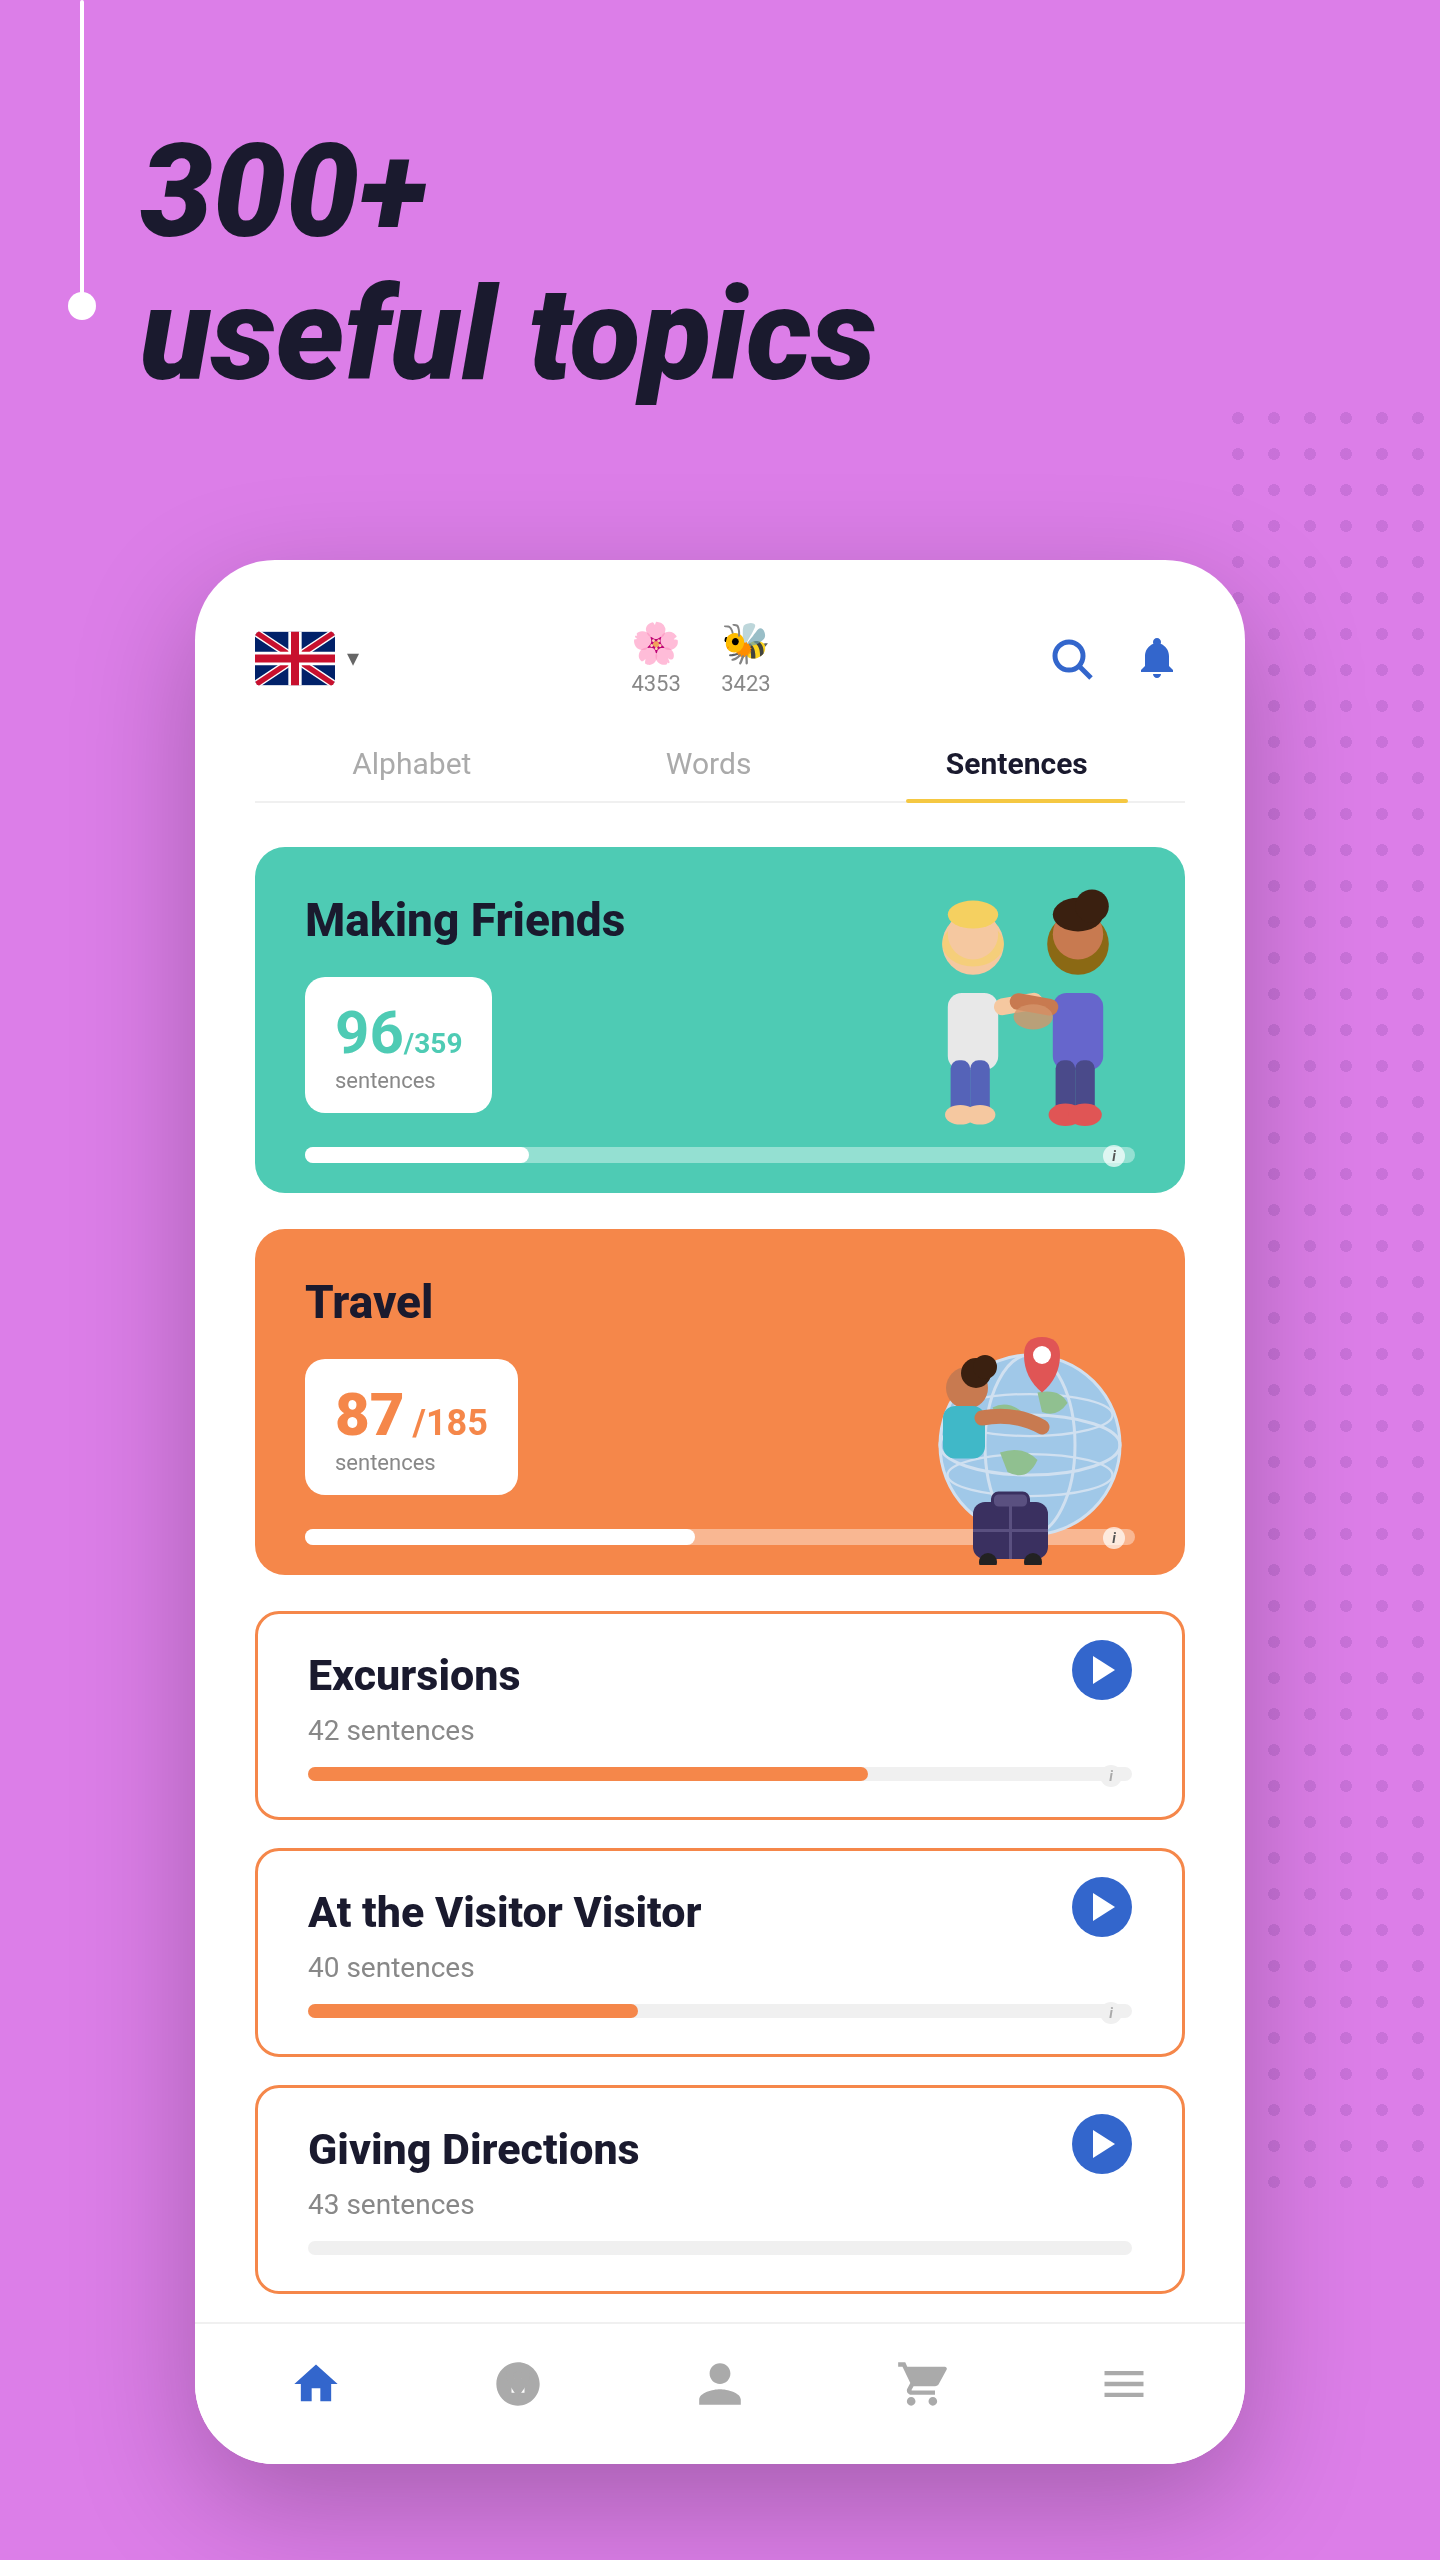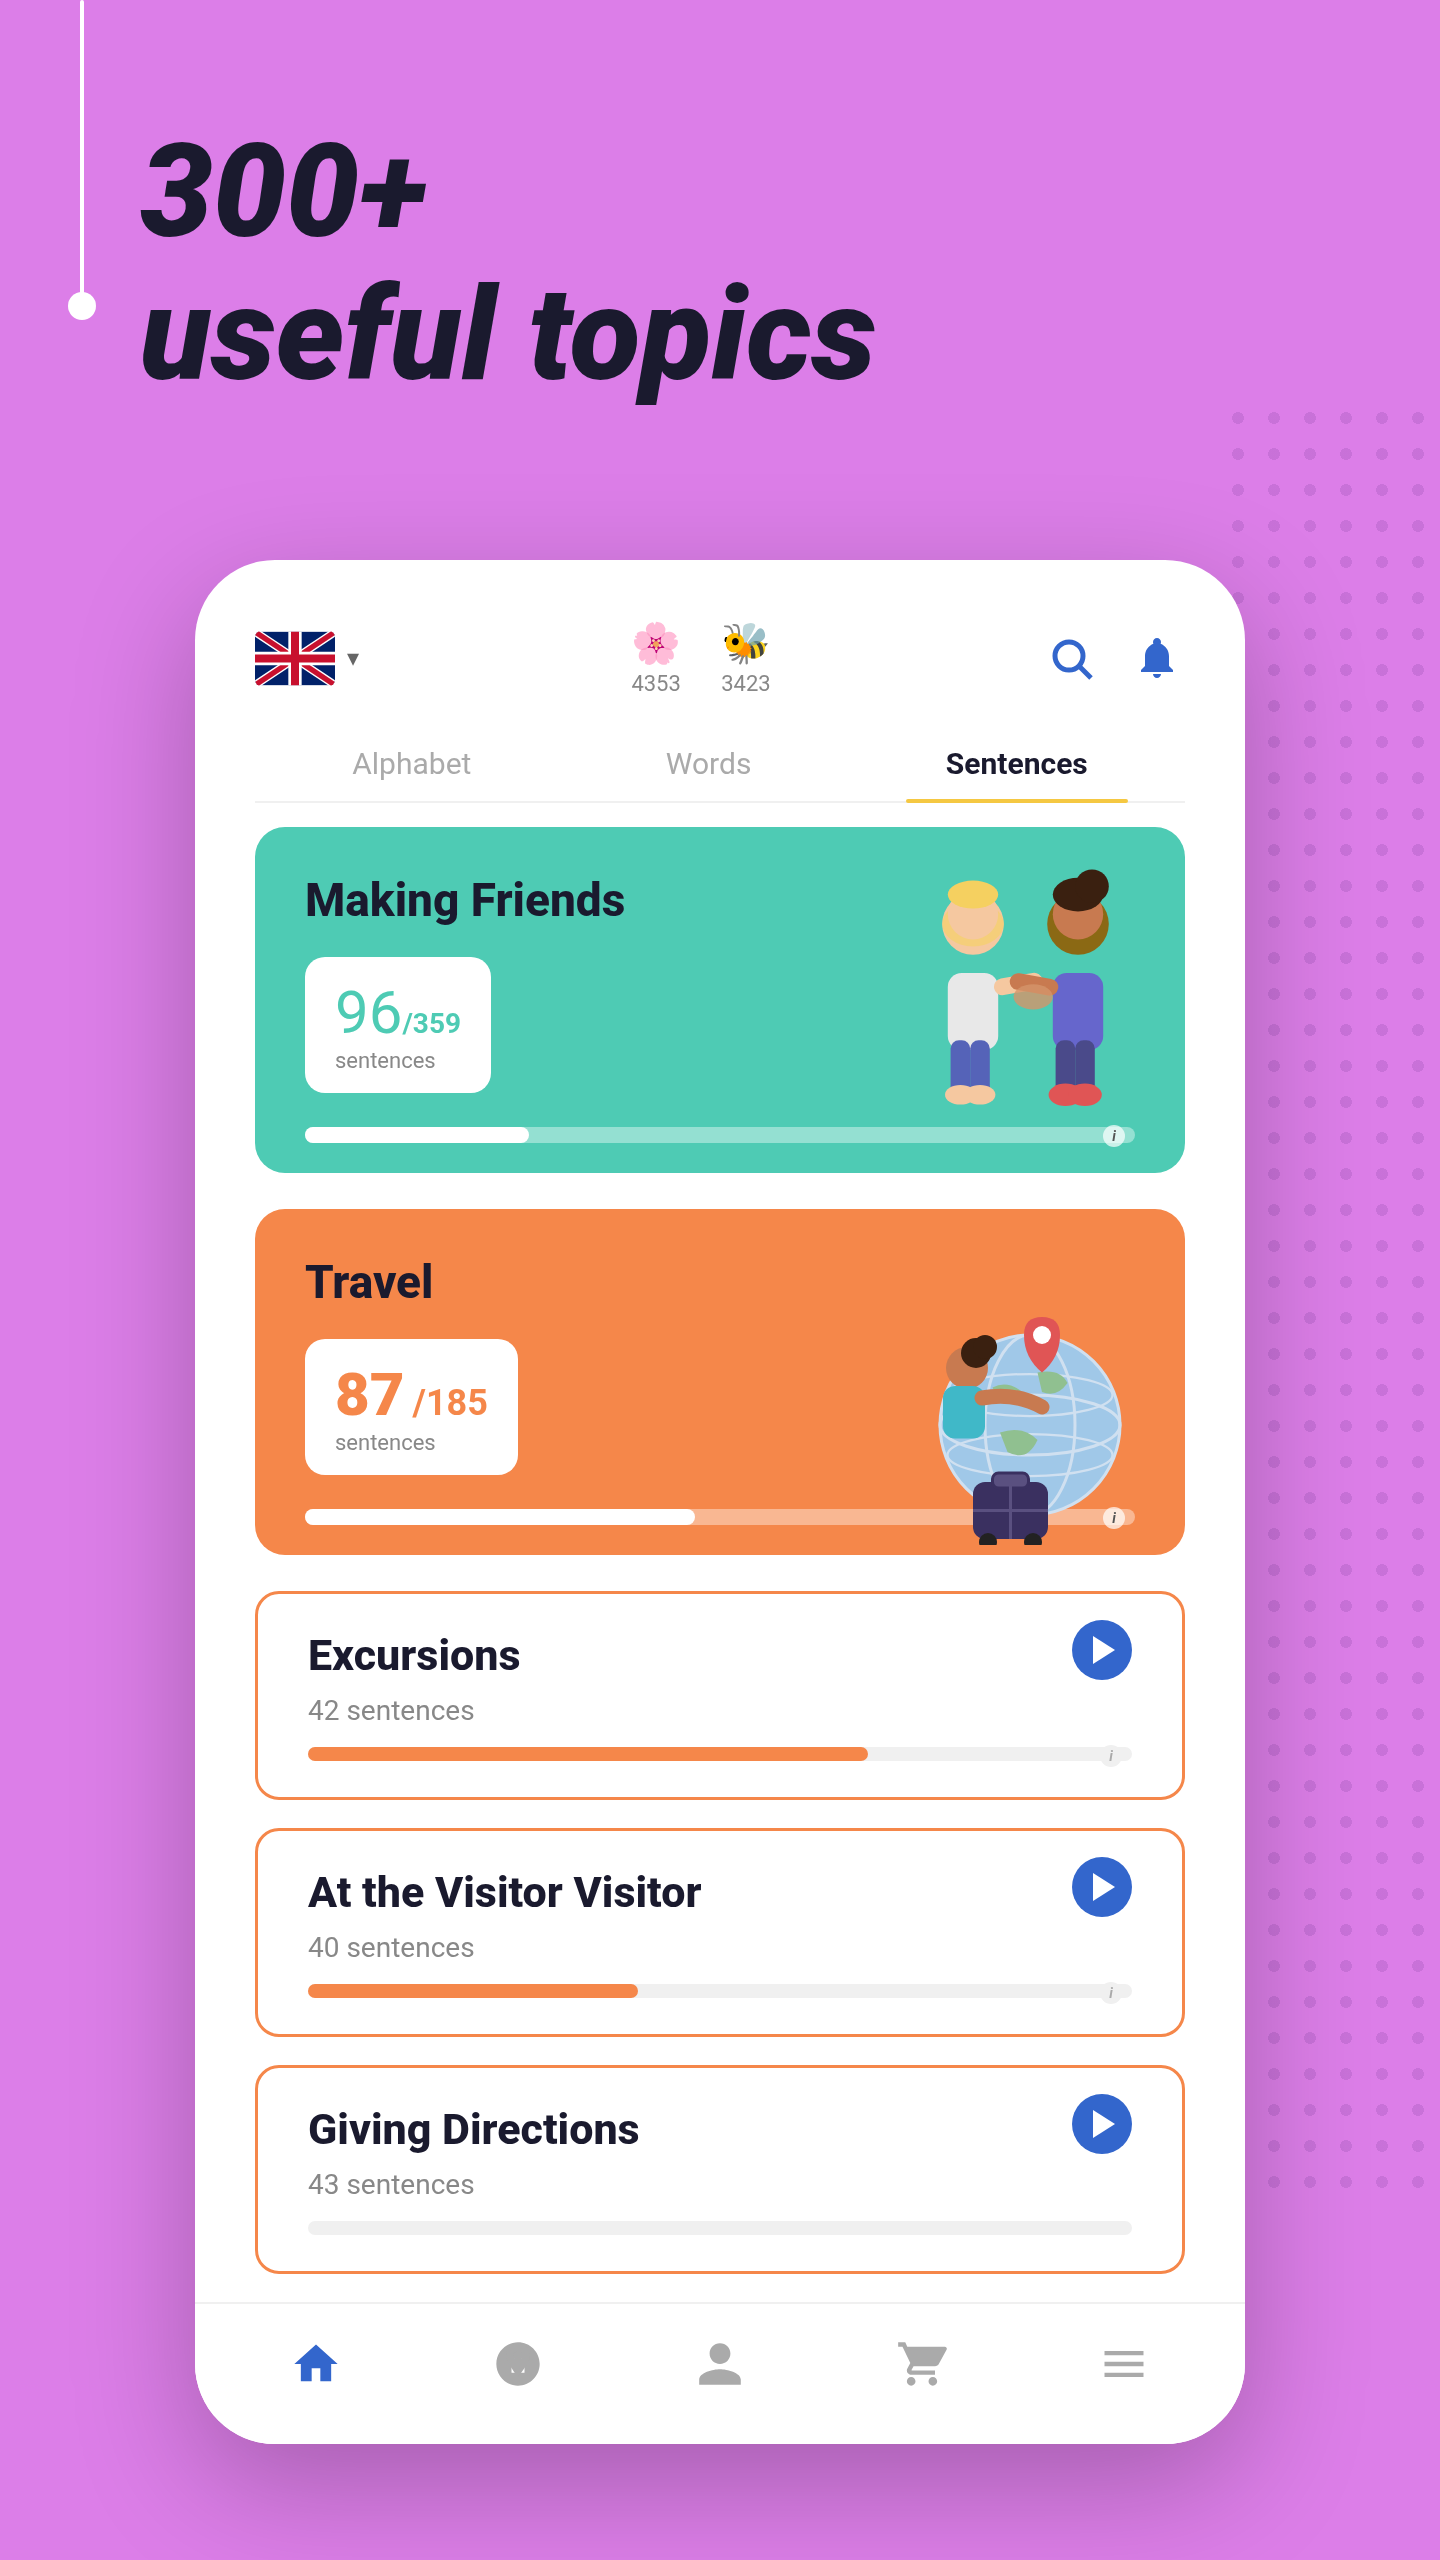--- a/index.html
+++ b/index.html
@@ -145,21 +145,21 @@
       align-items: center;
       justify-content: center;
       cursor: pointer;
     }
 
     
     .nav-tabs {
       display: flex;
       justify-content: space-around;
       border-bottom: 2px solid #f0f0f0;
-      margin-bottom: 24px;
+      margin-bottom: 44px;
     }
 
     .nav-tab {
       padding: 20px 40px;
       font-size: 30px;
       color: #aaa;
       cursor: pointer;
       position: relative;
     }
 
@@ -204,21 +204,21 @@
     .card-stats-box {
       background: white;
       border-radius: 20px;
       padding: 20px 30px;
       display: inline-block;
       margin-bottom: 24px;
     }
 
     .card-count-main {
       font-size: 60px;
-      font-weight: 400;
+      font-weight: 700;
       color: #4ecbb4;
     }
 
     .card-count-secondary {
       font-size: 28px;
       font-weight: 700;
       color: #4ecbb4;
     }
 
     .card-sentences-label {

